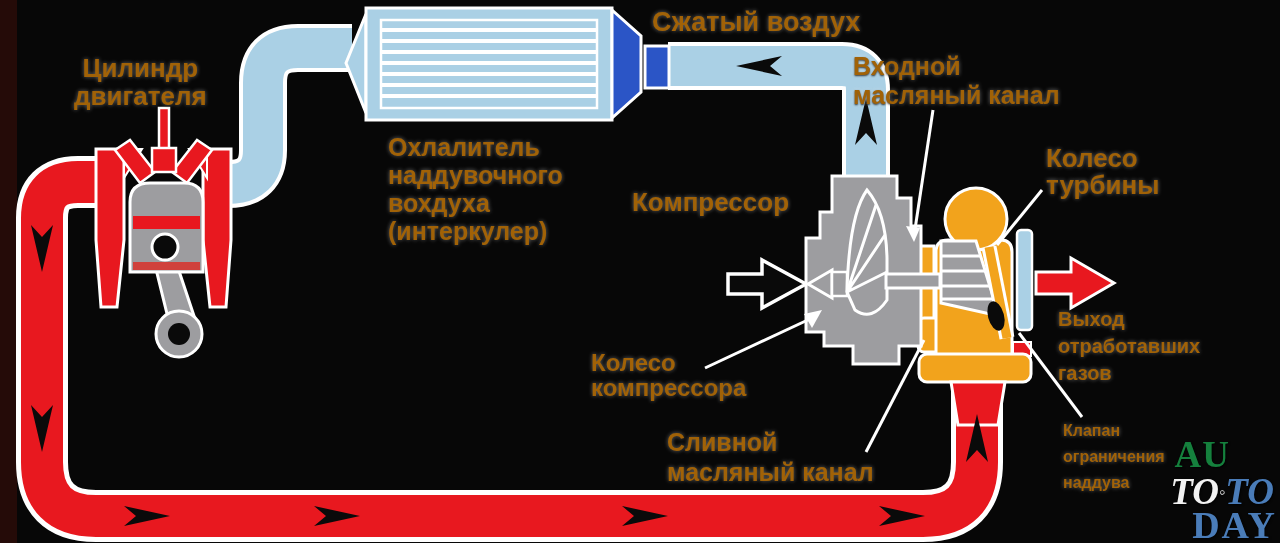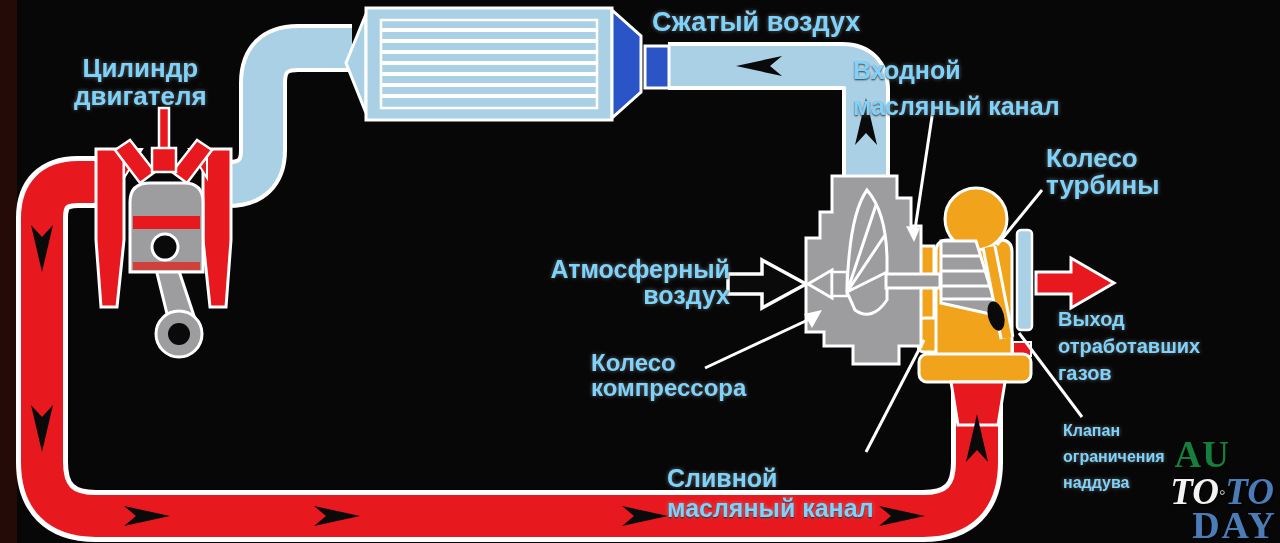--- a/index.html
+++ b/index.html
@@ -1,30 +1,30 @@
 <!DOCTYPE html>
 <html><head>
 <meta charset="utf-8">
 <style>
   html,body{margin:0;padding:0;background:#000;}
   #stage{position:relative;width:1280px;height:543px;background:#070707;overflow:hidden;
          font-family:"Liberation Sans",sans-serif;}
   svg{position:absolute;left:0;top:0;}
-  .lbl{position:absolute;color:#7dd3fc;font-weight:700;white-space:pre-line;
+  .lbl{position:absolute;color:#a16207;font-weight:700;white-space:pre-line;
        font:700 25px/27px "Liberation Sans",sans-serif;
        text-shadow:0 0 4px rgba(235,235,235,.45),0 1px 2px rgba(0,0,0,.9);}
   .lbl-cylinder{left:74px;top:54px;font-size:26px;line-height:28px;text-align:center;}
   .lbl-intercooler{left:388px;top:133px;font-size:25px;line-height:28px;}
   .lbl-compressed{left:652px;top:9px;font-size:27px;}
   .lbl-compressor{left:632px;top:189px;font-size:26px;}
-  .lbl-inlet-oil{left:853px;top:52px;font-size:25px;line-height:36px;}
+  .lbl-inlet-oil{left:853px;top:52px;font-size:25px;line-height:29px;}
   .lbl-turbine-wheel{left:1046px;top:145px;font-size:26px;line-height:27px;}
   .lbl-atm{left:500px;top:256px;width:230px;text-align:right;font-size:25px;line-height:26px;}
   .lbl-comp-wheel{left:591px;top:350px;font-size:24px;line-height:25px;}
-  .lbl-drain-oil{left:667px;top:427px;font-size:25px;line-height:30px;margin-top:36px;}
+  .lbl-drain-oil{left:667px;top:427px;font-size:25px;line-height:30px;}
   .lbl-exhaust-out{left:1058px;top:306px;font-size:20px;line-height:27px;}
   .lbl-valve{left:1063px;top:418px;font-size:16px;line-height:26px;}
   .wm{position:absolute;font-family:"Liberation Serif",serif;font-weight:700;
       text-shadow:1px 1px 2px rgba(0,0,0,.85);}
   .wm-1{right:50px;top:433px;font-size:37px;color:#15803d;letter-spacing:1px;}
   .wm-2{right:6px;top:470px;font-size:37px;font-style:italic;color:#f2f2f2;text-align:right;}
   .wm-2 .sep{font-style:normal;font-size:18px;vertical-align:6px;color:#e8e8e8;}
   .wm-2 .blue{color:#4a7cb8;}
   .wm-3{right:3px;top:503px;font-size:38px;color:#4a7cb8;letter-spacing:2px;}
 </style>
@@ -130,27 +130,30 @@
     <line x1="1042" y1="190" x2="997" y2="245"></line>
     <line x1="705" y1="368" x2="812" y2="318"></line>
     <polygon points="822,310 804,314 812,328" fill="#ffffff" stroke="none"></polygon>
     <line x1="866" y1="452" x2="924" y2="340"></line>
     <line x1="1019" y1="333" x2="1082" y2="417"></line>
   </g>
 </svg>
 
   <div class="lbl lbl-cylinder">Цилиндр
 двигателя</div>
+  <div class="lbl lbl-intercooler">Охлалитель
+наддувочного
+вохдуха
+(интеркулер)</div>
   <div class="lbl lbl-compressed">Сжатый воздух</div>
+  <div class="lbl lbl-compressor">Компрессор</div>
   <div class="lbl lbl-inlet-oil">Входной
 масляный канал</div>
   <div class="lbl lbl-turbine-wheel">Колесо
 турбины</div>
-  <div class="lbl lbl-atm">Атмосферный
-воздух</div>
   <div class="lbl lbl-comp-wheel">Колесо
 компрессора</div>
   <div class="lbl lbl-drain-oil">Сливной
 масляный канал</div>
   <div class="lbl lbl-exhaust-out">Выход
 отработавших
 газов</div>
   <div class="lbl lbl-valve">Клапан
 ограничения
 наддува</div>

